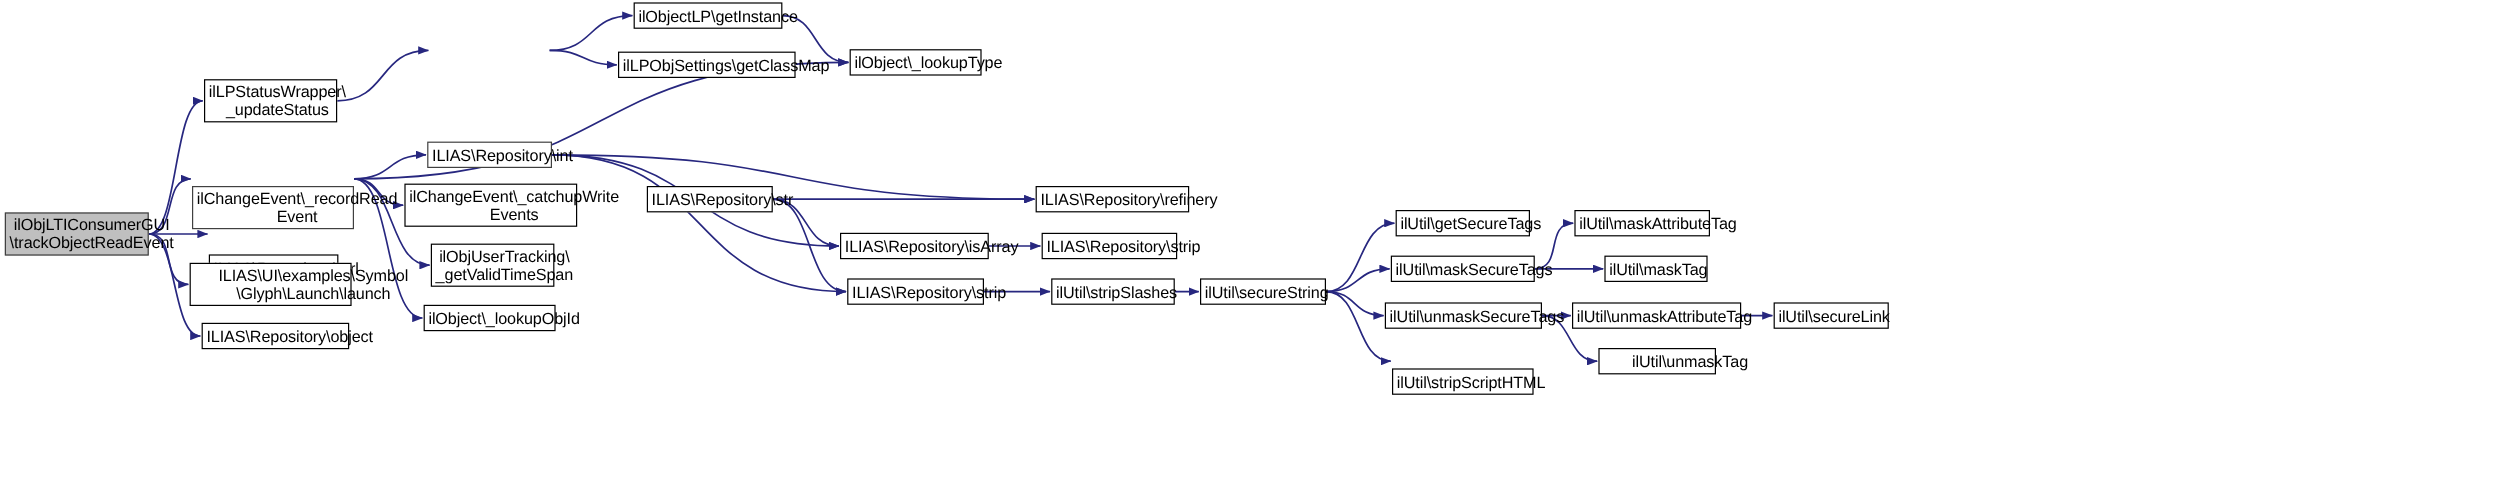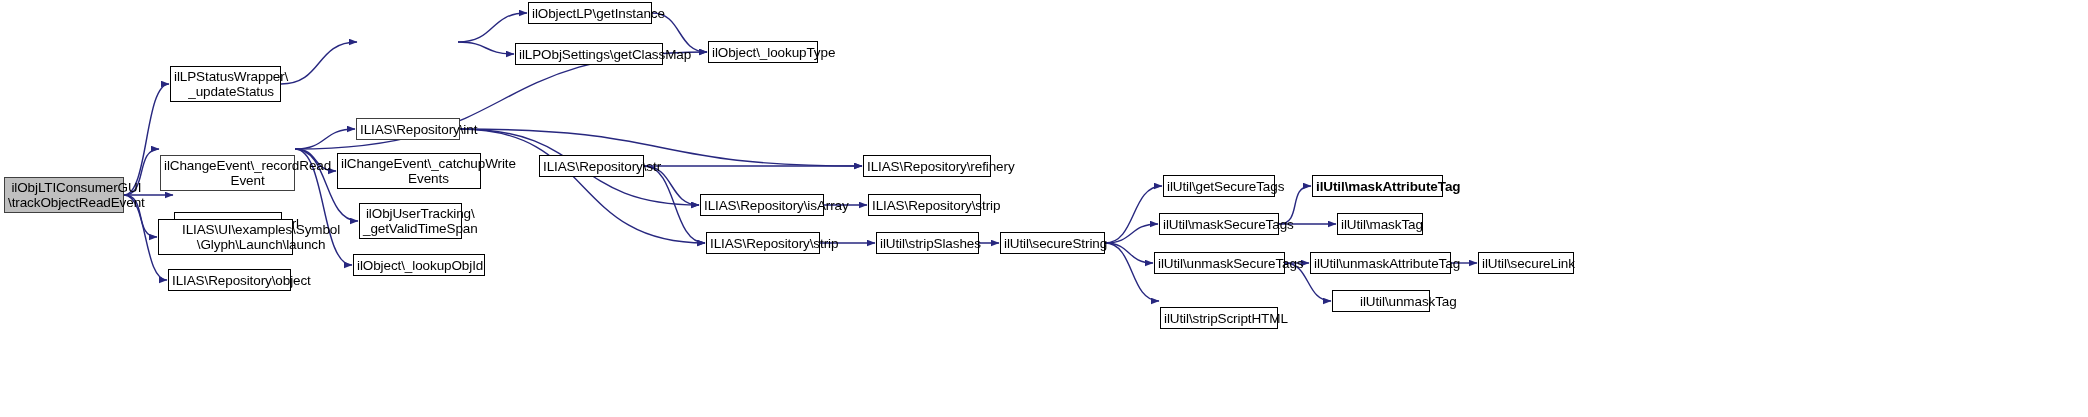--- a/index.html
+++ b/index.html
@@ -96,33 +96,33 @@
 Event</span></div>
     <div class="node" style="left: 174px; top: 184px; width: 108px; height: 22px; margin-top: 28px;"><span>ILIAS\Repository\ctrl</span></div>
     <div class="node" style="left: 158px; top: 219px; width: 135px; height: 36px; padding-left: 20px;"><span>ILIAS\UI\examples\Symbol
 \Glyph\Launch\launch</span></div>
     <div class="node" style="left: 168px; top: 269px; width: 123px; height: 22px;"><span>ILIAS\Repository\object</span></div>
     <div class="node thick" style="left: 356px; top: 118px; width: 104px; height: 22px;"><span>ILIAS\Repository\int</span></div>
     <div class="node" style="left: 337px; top: 153px; width: 144px; height: 36px;"><span>ilChangeEvent\_catchupWrite
 Events</span></div>
     <div class="node" style="left: 359px; top: 203px; width: 103px; height: 36px;"><span>ilObjUserTracking\
 _getValidTimeSpan</span></div>
-    <div class="node" style="left: 353px; top: 254px; width: 132px; height: 22px;"><span>ilObject\_lookupObjId</span></div>
+    <div class="node" style="left: 353px; top: 254px; width: 110px; height: 22px;"><span>ilObject\_lookupObjId</span></div>
     <div class="node" style="left: 539px; top: 155px; width: 105px; height: 22px;"><span>ILIAS\Repository\str</span></div>
     <div class="node" style="left: 528px; top: 2px; width: 124px; height: 22px;"><span>ilObjectLP\getInstance</span></div>
     <div class="node" style="left: 515px; top: 43px; width: 148px; height: 22px;"><span>ilLPObjSettings\getClassMap</span></div>
     <div class="node" style="left: 708px; top: 41px; width: 110px; height: 22px;"><span>ilObject\_lookupType</span></div>
     <div class="node" style="left: 700px; top: 194px; width: 124px; height: 22px;"><span>ILIAS\Repository\isArray</span></div>
     <div class="node" style="left: 706px; top: 232px; width: 114px; height: 22px;"><span>ILIAS\Repository\strip</span></div>
     <div class="node" style="left: 863px; top: 155px; width: 128px; height: 22px;"><span>ILIAS\Repository\refinery</span></div>
     <div class="node" style="left: 868px; top: 194px; width: 113px; height: 22px;"><span>ILIAS\Repository\strip</span></div>
     <div class="node" style="left: 876px; top: 232px; width: 103px; height: 22px;"><span>ilUtil\stripSlashes</span></div>
     <div class="node" style="left: 1000px; top: 232px; width: 105px; height: 22px;"><span>ilUtil\secureString</span></div>
     <div class="node" style="left: 1163px; top: 175px; width: 112px; height: 22px;"><span>ilUtil\getSecureTags</span></div>
     <div class="node" style="left: 1159px; top: 213px; width: 120px; height: 22px;"><span>ilUtil\maskSecureTags</span></div>
     <div class="node" style="left: 1154px; top: 252px; width: 131px; height: 22px;"><span>ilUtil\unmaskSecureTags</span></div>
     <div class="node" style="left: 1160px; top: 290px; width: 118px; height: 22px; margin-top: 17px;"><span>ilUtil\stripScriptHTML</span></div>
-    <div class="node" style="left: 1312px; top: 175px; width: 131px; height: 22px; font-weight: bold;"><span>ilUtil\maskAttributeTag</span></div>
+    <div class="node" style="left: 1312px; top: 175px; width: 113px; height: 22px;"><span>ilUtil\maskAttributeTag</span></div>
     <div class="node" style="left: 1337px; top: 213px; width: 86px; height: 22px;"><span>ilUtil\maskTag</span></div>
     <div class="node" style="left: 1310px; top: 252px; width: 141px; height: 22px;"><span>ilUtil\unmaskAttributeTag</span></div>
     <div class="node" style="left: 1332px; top: 290px; width: 98px; height: 22px; padding-left: 24px;"><span>ilUtil\unmaskTag</span></div>
     <div class="node" style="left: 1478px; top: 252px; width: 96px; height: 22px;"><span>ilUtil\secureLink</span></div>
   </div>
 
 </body></html>

